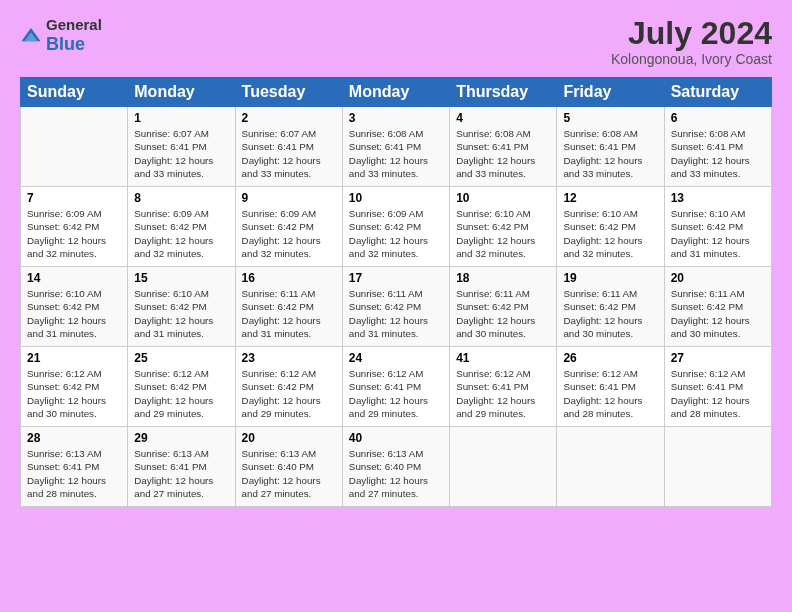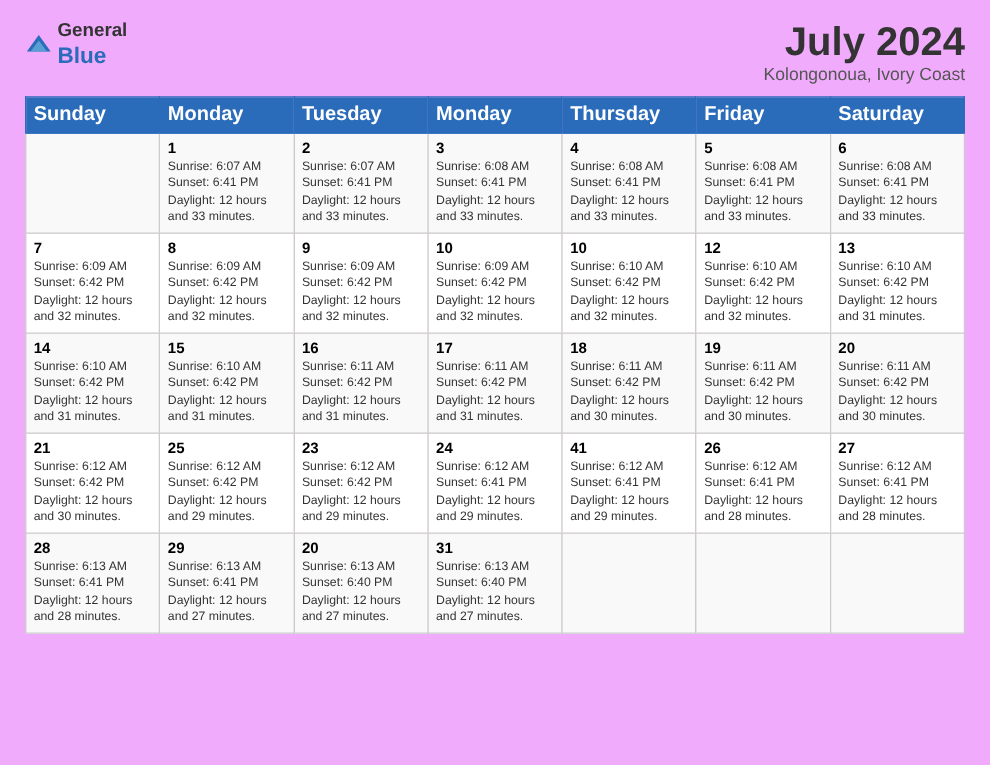--- a/index.html
+++ b/index.html
@@ -150,20 +150,20 @@
           <td><span class="day-num">23</span><span class="cell-text">Sunrise: 6:12 AM<br>Sunset: 6:42 PM<br>Daylight: 12 hours and 29 minutes.</span></td>
           <td><span class="day-num">24</span><span class="cell-text">Sunrise: 6:12 AM<br>Sunset: 6:41 PM<br>Daylight: 12 hours and 29 minutes.</span></td>
           <td><span class="day-num">41</span><span class="cell-text">Sunrise: 6:12 AM<br>Sunset: 6:41 PM<br>Daylight: 12 hours and 29 minutes.</span></td>
           <td><span class="day-num">26</span><span class="cell-text">Sunrise: 6:12 AM<br>Sunset: 6:41 PM<br>Daylight: 12 hours and 28 minutes.</span></td>
           <td><span class="day-num">27</span><span class="cell-text">Sunrise: 6:12 AM<br>Sunset: 6:41 PM<br>Daylight: 12 hours and 28 minutes.</span></td>
         </tr>
         <tr>
           <td><span class="day-num">28</span><span class="cell-text">Sunrise: 6:13 AM<br>Sunset: 6:41 PM<br>Daylight: 12 hours and 28 minutes.</span></td>
           <td><span class="day-num">29</span><span class="cell-text">Sunrise: 6:13 AM<br>Sunset: 6:41 PM<br>Daylight: 12 hours and 27 minutes.</span></td>
           <td><span class="day-num">20</span><span class="cell-text">Sunrise: 6:13 AM<br>Sunset: 6:40 PM<br>Daylight: 12 hours and 27 minutes.</span></td>
-          <td><span class="day-num">31</span><span class="cell-text">Sunrise: 6:13 AM<br>Sunset: 6:40 PM<br>Daylight: 12 hours and 27 minutes.</span></td>
+          <td><span class="day-num">40</span><span class="cell-text">Sunrise: 6:13 AM<br>Sunset: 6:40 PM<br>Daylight: 12 hours and 27 minutes.</span></td>
           <td></td>
           <td></td>
           <td></td>
         </tr>
       </tbody>
   </table>
 </div>
 
 </body></html>

